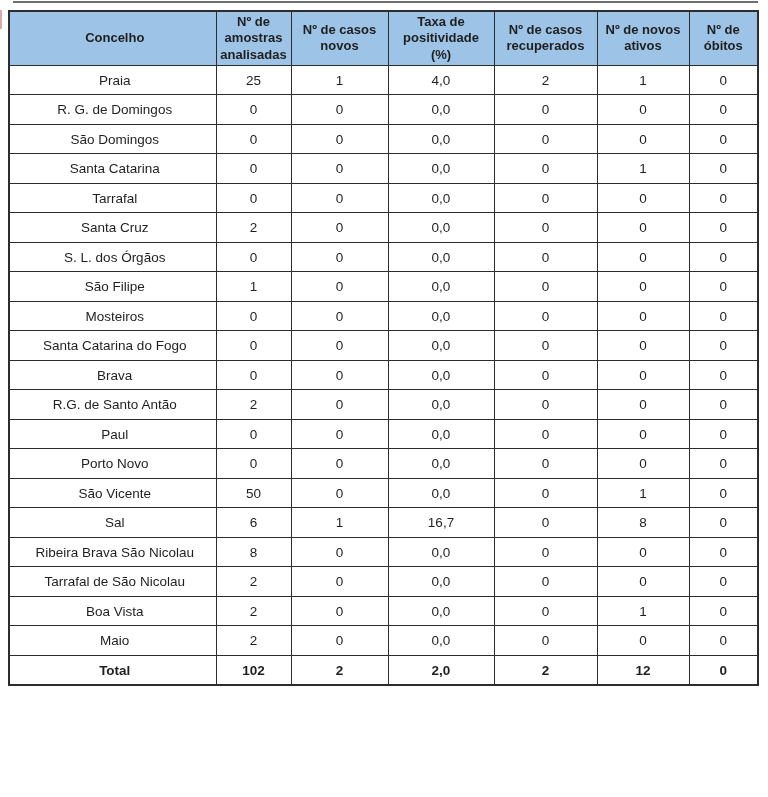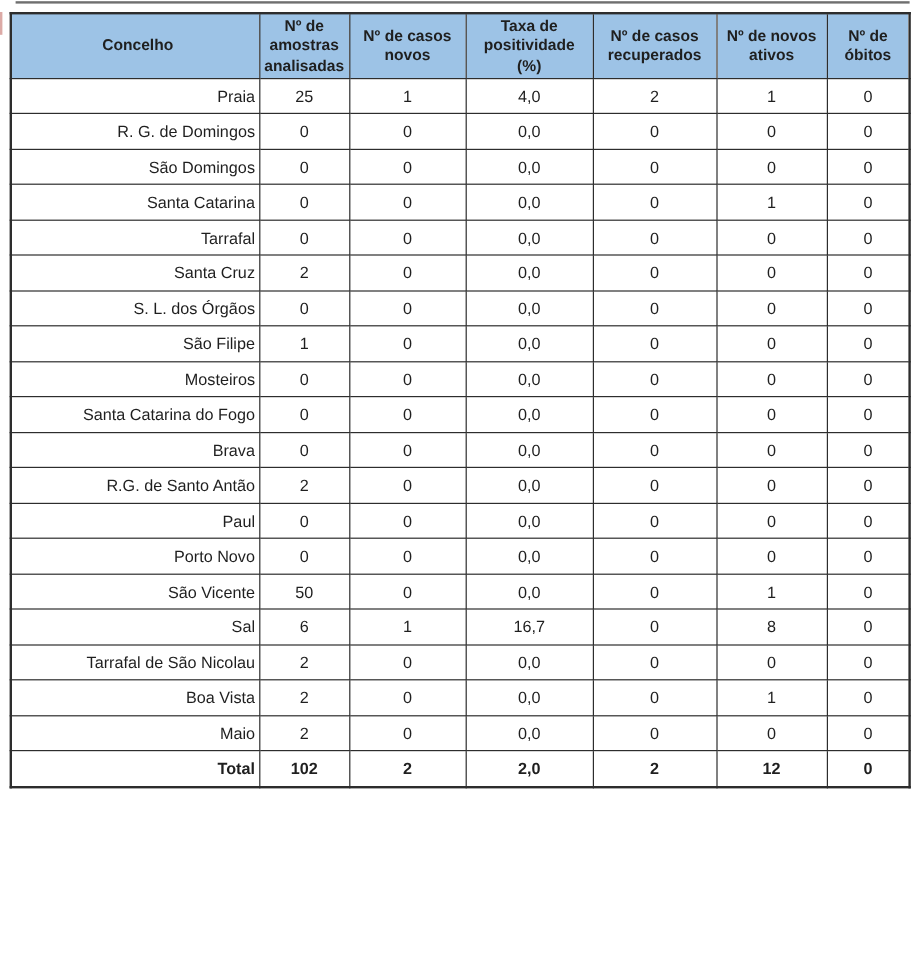--- a/index.html
+++ b/index.html
@@ -41,21 +41,21 @@
     padding:2px 3px;
   }
   thead th.col-concelho{text-align:center;padding-left:7px;}
   tbody td{
     height:28.5px;
     font-size:13.5px;
     text-align:center;
     padding:0 3px;
     background:#ffffff;
   }
-  tbody td.name{text-align:right;padding-left:7px;}
+  tbody td.name{text-align:center;padding-left:7px;}
   tbody tr.total td{font-weight:bold;}
 </style>
 </head>
 <body>
 
 <div class="page">
   <div class="top-rule"></div>
   <div class="left-artifact"></div>
 
   <table>
@@ -218,20 +218,29 @@
         <tr>
           <td class="name">Sal</td>
           <td>6</td>
           <td>1</td>
           <td>16,7</td>
           <td>0</td>
           <td>8</td>
           <td>0</td>
         </tr>
         <tr>
+          <td class="name">Ribeira Brava São Nicolau</td>
+          <td>8</td>
+          <td>0</td>
+          <td>0,0</td>
+          <td>0</td>
+          <td>0</td>
+          <td>0</td>
+        </tr>
+        <tr>
           <td class="name">Tarrafal de São Nicolau</td>
           <td>2</td>
           <td>0</td>
           <td>0,0</td>
           <td>0</td>
           <td>0</td>
           <td>0</td>
         </tr>
         <tr>
           <td class="name">Boa Vista</td>

